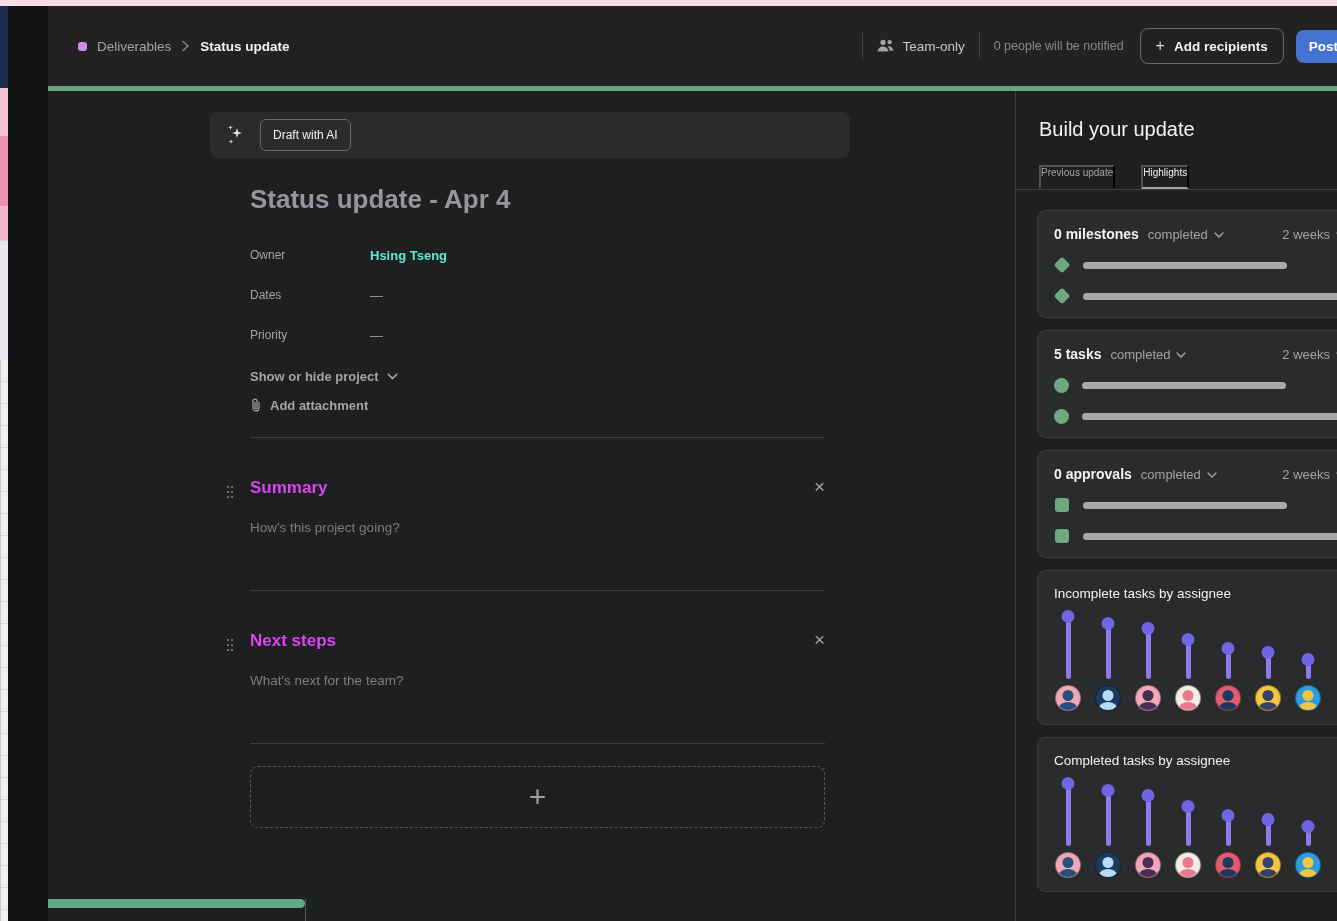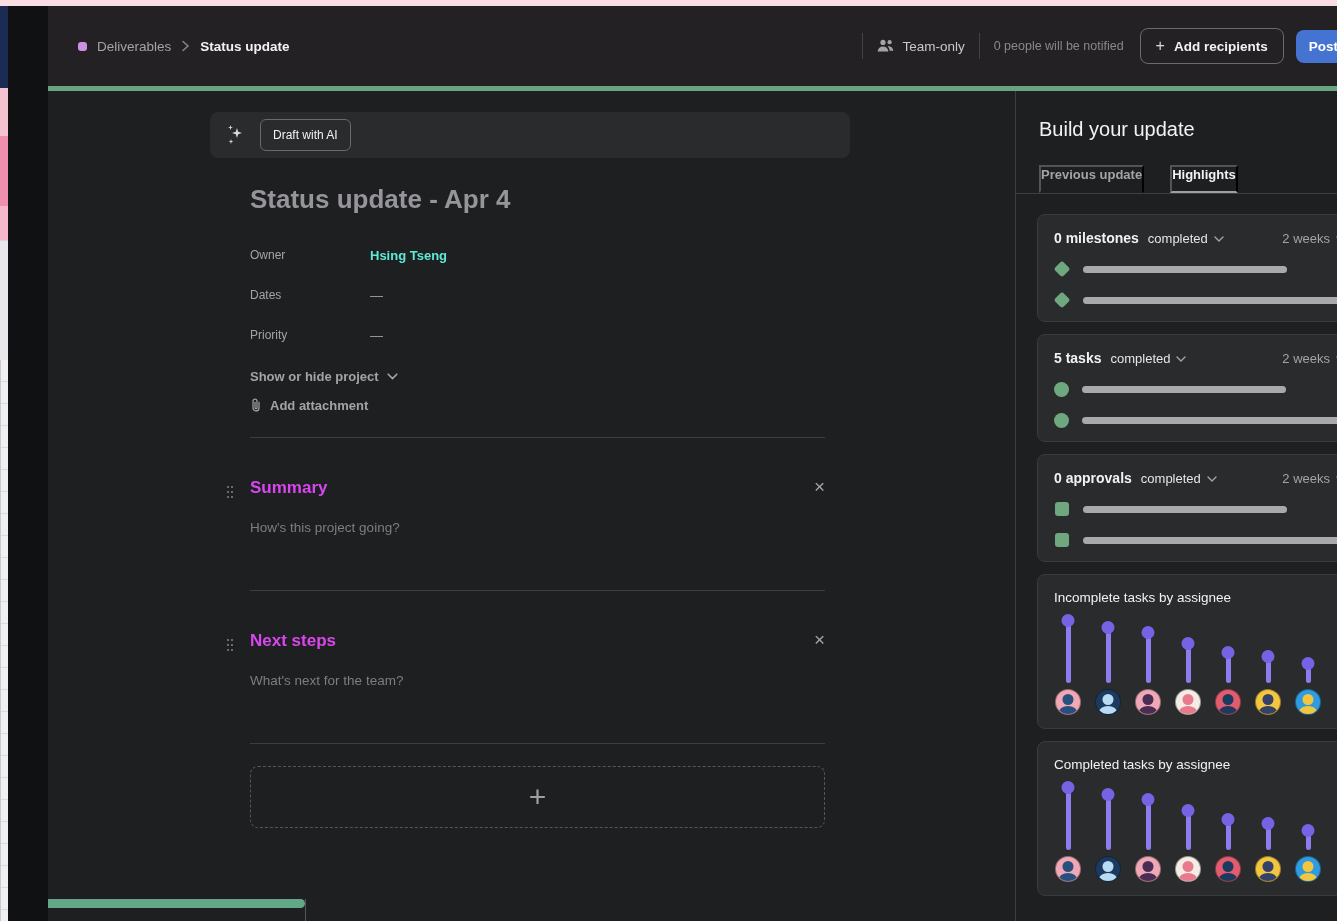--- a/index.html
+++ b/index.html
@@ -98,30 +98,30 @@
 
   .toast { position:absolute; left:0; bottom:0; width:258px; height:22px; background:#1E1F21;
            border-right:1px solid #55565A; z-index:4; }
   .toast-bar { height:9px; background:#62A887; border-radius:0 5px 5px 0; }
 
   
   .build-panel { width:362px; border-left:1px solid #3D3E40; display:flex; flex-direction:column; }
   .panel-head { padding:27px 24px 0 23px; }
   .panel-title { font-size:20px; font-weight:normal; color:#F3F2F3; }
   .tabs { display:flex; gap:26px; margin-top:24px; }
-  .tab { font-size:13px; font-weight:bold; color:#A4A3A6; padding-bottom:9px;
+  .tab { font-size:10px; font-weight:normal; color:#A4A3A6; padding-bottom:9px;
          border-bottom:2px solid transparent; background:none; cursor:pointer;text-align:right; }
   .tab.active { color:#F3F2F3; border-bottom-color:#9D9FA1; }
   .panel-scroll { flex:1; border-top:1px solid #3D3E40; padding:20px 15px 0 21px; overflow:hidden; }
 
   .card { background:#2A2B2D; border:1px solid #3A3B3D; border-radius:8px;
           padding:15px 16px 13px; margin-bottom:12px; width:326px; }
   .card-head { display:flex; align-items:baseline; gap:9px; }
   .stat-count { font-size:14px; font-weight:bold; color:#F3F2F3; }
-  .stat-filter { font-size:13px; color:#e5e5e5; display:inline-flex; align-items:center;
+  .stat-filter { font-size:13px; color:#a3a3a3; display:inline-flex; align-items:center;
                  gap:6px; cursor:pointer; }
   .stat-range { margin-left:auto; font-size:13px; color:#A4A3A6; display:inline-flex;
                 align-items:center; gap:6px; cursor:pointer; }
   .skel-row { display:flex; align-items:center; gap:13px; margin-top:15px; height:16px; }
   .mini-icon { flex:0 0 auto; background:#6FA87F; }
   .icon-diamond { width:12px; height:12px; border-radius:3px; transform:rotate(45deg); margin:0 2px; }
   .icon-circle  { width:15px; height:15px; border-radius:50%; }
   .icon-square  { width:14px; height:14px; border-radius:3px; margin:0 1px; }
   .skel { height:7px; border-radius:4px; background:#A9A9AC; }
 

